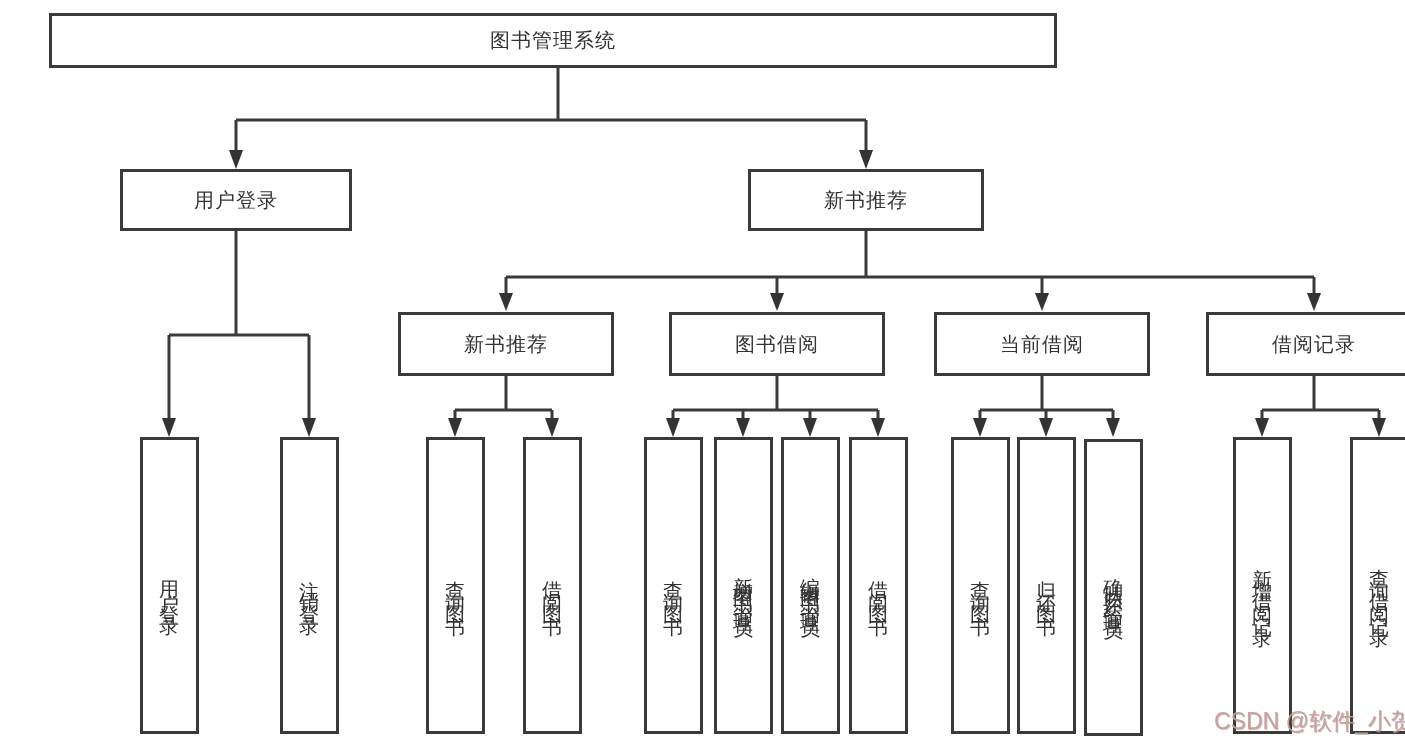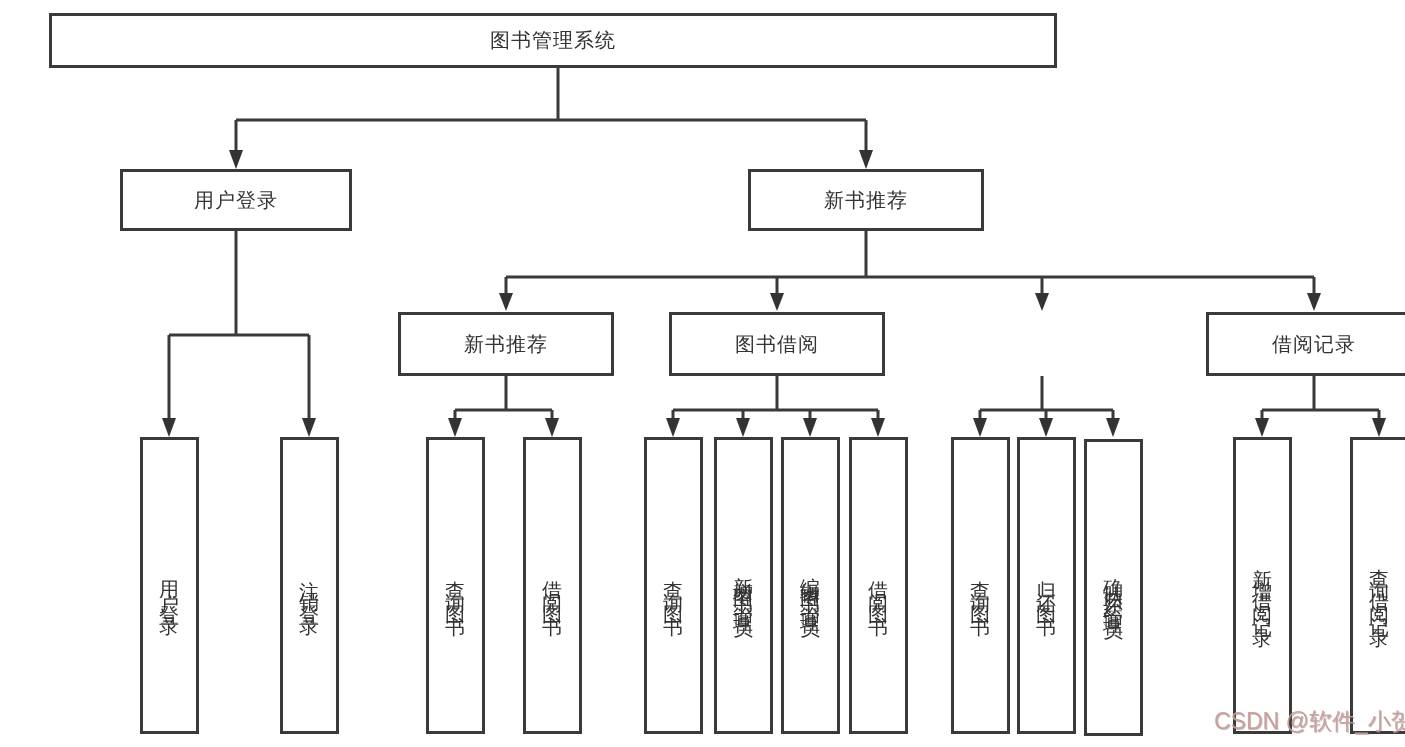--- a/index.html
+++ b/index.html
@@ -95,20 +95,21 @@
     </g>
   </svg>
 
   <div class="node hbox" style="left:13px;top:13px;width:1008px;height:55px;">图书管理系统</div>
 
   <div class="node hbox" style="left:84px;top:169px;width:232px;height:62px;">用户登录</div>
   <div class="node hbox" style="left:712px;top:169px;width:236px;height:62px;">新书推荐</div>
 
   <div class="node hbox" style="left:633px;top:312px;width:216px;height:64px;">图书借阅</div>
   <div class="node hbox" style="left:362px;top:312px;width:216px;height:64px;">新书推荐</div>
+  <div class="node hbox" style="left:898px;top:312px;width:216px;height:64px;">当前借阅</div>
   <div class="node hbox" style="left:1170px;top:312px;width:216px;height:64px;">借阅记录</div>
 
   <div class="node vbox" style="left:104px;top:437px;width:59px;height:297px;">用户登录</div>
   <div class="node vbox" style="left:244px;top:437px;width:59px;height:297px;">注销登录</div>
 
   <div class="node vbox" style="left:390px;top:437px;width:59px;height:297px;">查询图书</div>
   <div class="node vbox" style="left:487px;top:437px;width:59px;height:297px;">借阅图书</div>
 
   <div class="node vbox" style="left:608px;top:437px;width:59px;height:297px;">查询图书</div>
   <div class="node vbox tight" style="left:678px;top:437px;width:59px;height:297px;">新增图书（管理员）</div>

